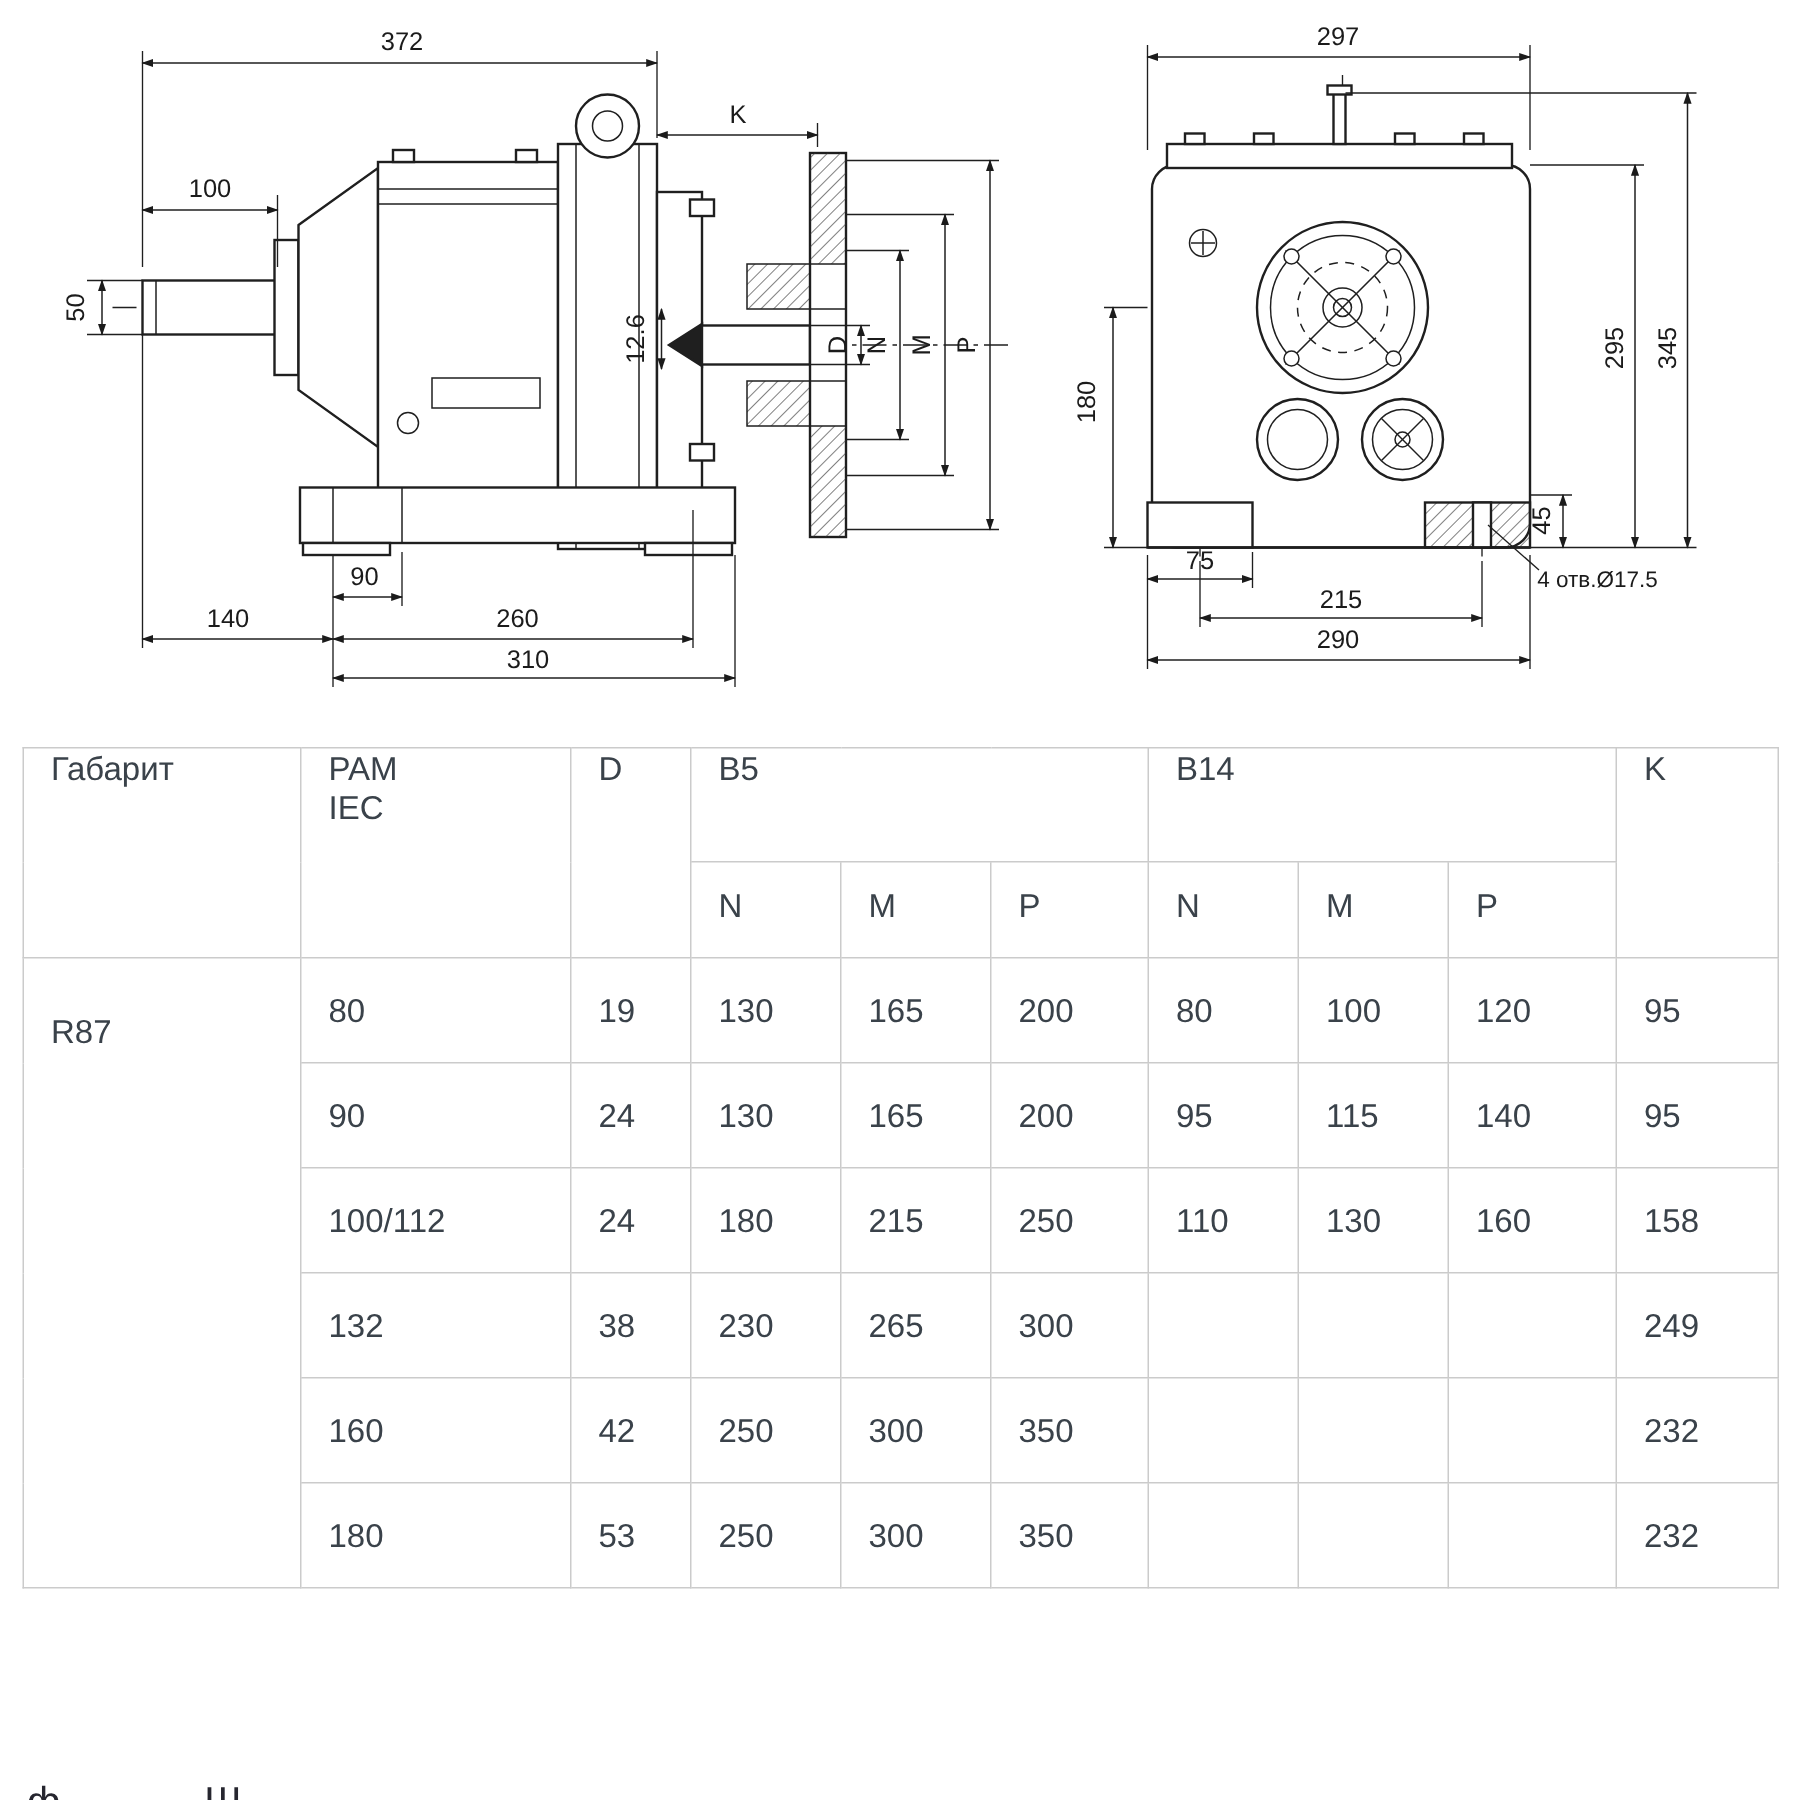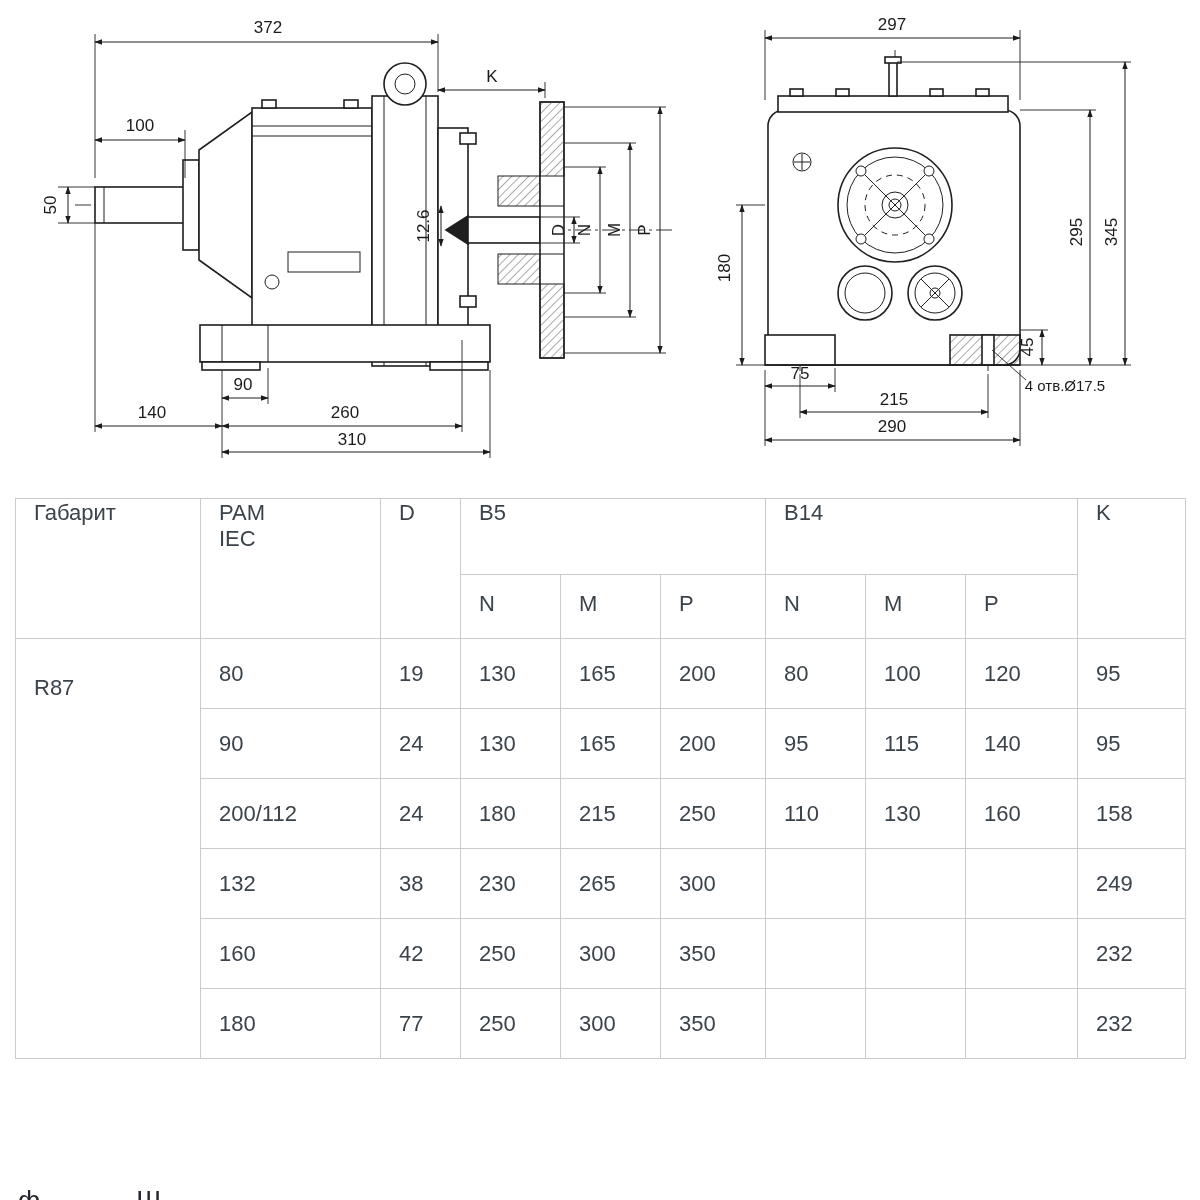--- a/index.html
+++ b/index.html
@@ -318,21 +318,21 @@
         <td>24</td>
         <td>130</td>
         <td>165</td>
         <td>200</td>
         <td>95</td>
         <td>115</td>
         <td>140</td>
         <td>95</td>
       </tr>
       <tr>
-        <td>200/112</td>
+        <td>100/112</td>
         <td>24</td>
         <td>180</td>
         <td>215</td>
         <td>250</td>
         <td>110</td>
         <td>130</td>
         <td>160</td>
         <td>158</td>
       </tr>
       <tr>
@@ -352,21 +352,21 @@
         <td>250</td>
         <td>300</td>
         <td>350</td>
         <td></td>
         <td></td>
         <td></td>
         <td>232</td>
       </tr>
       <tr>
         <td>180</td>
-        <td>77</td>
+        <td>53</td>
         <td>250</td>
         <td>300</td>
         <td>350</td>
         <td></td>
         <td></td>
         <td></td>
         <td>232</td>
       </tr>
     </tbody>
   </table>

